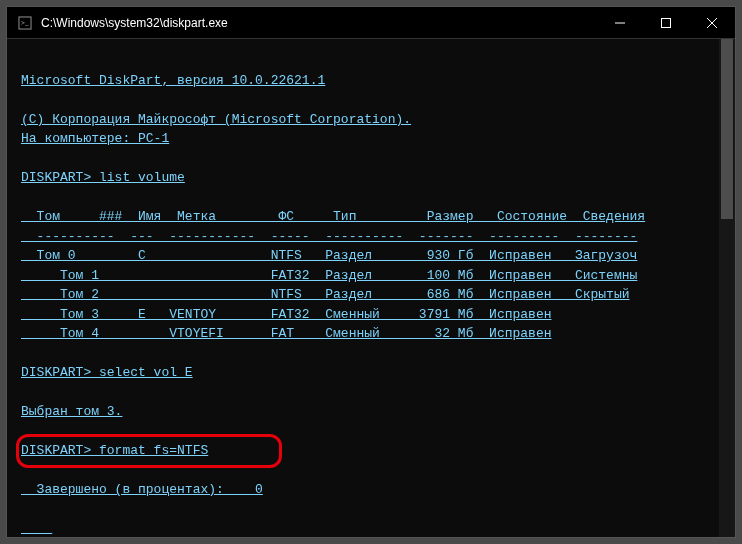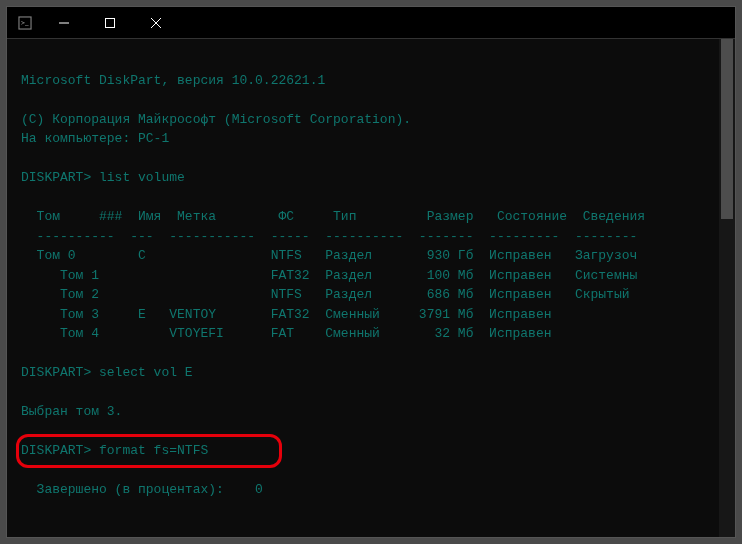--- a/index.html
+++ b/index.html
@@ -43,27 +43,28 @@
     width: 46px;
     height: 100%;
     display: flex;
     align-items: center;
     justify-content: center;
     color: #fff;
   }
   .terminal {
     flex: 1;
     background: #0c0c0c;
-    color: #0f766e;
+    color: #7dd3fc;
     padding: 12px 8px 8px 14px;
     font-size: 13px;
     line-height: 1.5;
     white-space: pre;
     overflow: hidden;
     position: relative;
+    text-decoration: underline;
   }
   .scrollbar {
     position: absolute;
     right: 0;
     top: 0;
     width: 16px;
     height: 100%;
     background: #171717;
   }
   .scrollbar-thumb {
@@ -91,20 +92,21 @@
 <div class="window">
 
   <div class="titlebar">
     <span class="titlebar-icon">
       <svg width="14" height="14" viewBox="0 0 14 14">
         <rect x="0" y="0" width="14" height="14" fill="#111"></rect>
         <rect x="1" y="1" width="12" height="12" fill="#000" stroke="#888" stroke-width="1"></rect>
         <text x="3" y="9" font-size="7" fill="#ccc" font-family="Consolas">&gt;_</text>
       </svg>
     </span>
+    <span class="titlebar-title">C:\Windows\system32\diskpart.exe</span>
     <div class="win-controls">
       <div class="win-btn">
         <svg width="10" height="10" viewBox="0 0 10 10">
             <line x1="0" y1="5" x2="10" y2="5" stroke="#fff" stroke-width="1"></line>
           </svg>
       </div>
       <div class="win-btn">
         <svg width="10" height="10" viewBox="0 0 10 10">
             <rect x="0.5" y="0.5" width="9" height="9" fill="none" stroke="#fff" stroke-width="1"></rect>
           </svg>

